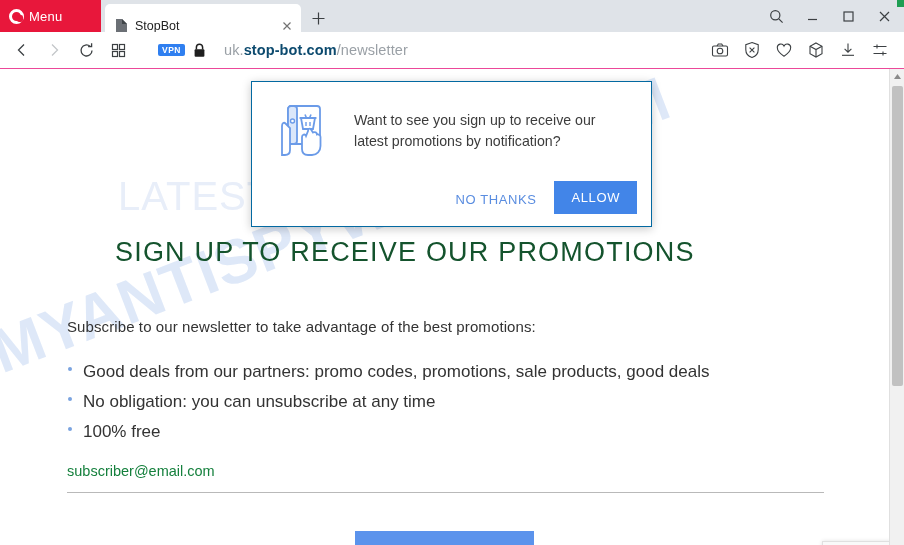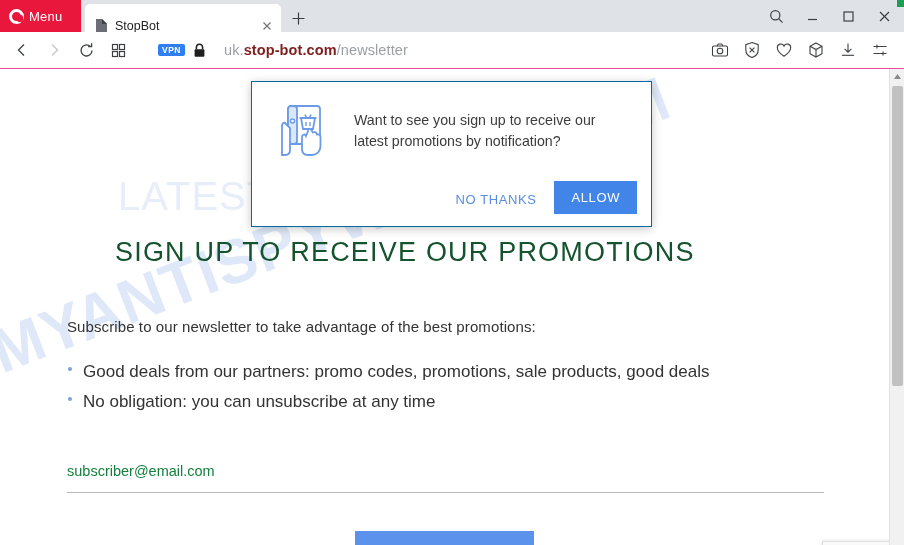--- a/index.html
+++ b/index.html
@@ -10,21 +10,21 @@
     -webkit-font-smoothing:antialiased;
   }
   .app{position:relative;width:904px;height:545px;overflow:hidden;background:#fff;}
 
   
   .tabstrip{
     position:absolute;left:0;top:0;width:904px;height:32px;
     background:#dfe3e8;display:flex;align-items:flex-end;
   }
   .menu-btn{
-    width:81px;height:32px;background:#e8173b;
+    width:101px;height:32px;background:#e8173b;
     display:flex;align-items:center;gap:5px;
     padding-left:9px;box-sizing:border-box;
     color:#fff;font-size:13px;
   }
   .opera-o{
     width:15px;height:15px;border-radius:50%;
     border:3px solid #fff;box-sizing:border-box;position:relative;
     flex:0 0 auto;
   }
   .opera-o:after{
@@ -72,21 +72,21 @@
   .vpn-badge{
     margin-left:24px;background:#2f7ff0;color:#fff;
     font-size:8.5px;font-weight:bold;letter-spacing:.5px;
     padding:2px 4px;border-radius:2px;line-height:1;
   }
   .lock{margin-left:8px;display:flex;align-items:center;}
   .urlwrap{
     margin-left:18px;font-size:14.5px;color:#9aa0a6;
     letter-spacing:.1px;white-space:nowrap;
   }
-  .url-host{color:#7f1d1d;font-weight:bold;}
+  .url-host{color:#0c4a6e;font-weight:bold;}
   .toolicons{
     margin-left:auto;display:flex;align-items:center;padding-right:10px;gap:4px;
   }
   .toolicons > div{
     width:28px;height:36px;display:flex;align-items:center;justify-content:center;
   }
 
   
   .viewport{
     position:absolute;left:0;top:69px;width:904px;height:476px;
@@ -337,20 +337,21 @@
       <div class="watermark">MYANTISPYWARE.COM</div>
 
       <div class="headline-ghost">LATEST NEWS</div>
       <div class="headline">SIGN UP TO RECEIVE OUR PROMOTIONS</div>
 
       <div class="intro">Subscribe to our newsletter to take advantage of the best promotions:</div>
 
       <ul class="bullets">
         <li>Good deals from our partners: promo codes, promotions, sale products, good deals</li>
         <li>No obligation: you can unsubscribe at any time</li>
+        <li>100% free</li>
       </ul>
 
       <div class="email-field">
         <span class="ph">subscriber@email.com</span>
       </div>
 
       <div class="confirm-btn">
         <span>CONFIRM</span>
         <span>
           <svg width="26" height="18" viewBox="0 0 26 18">

